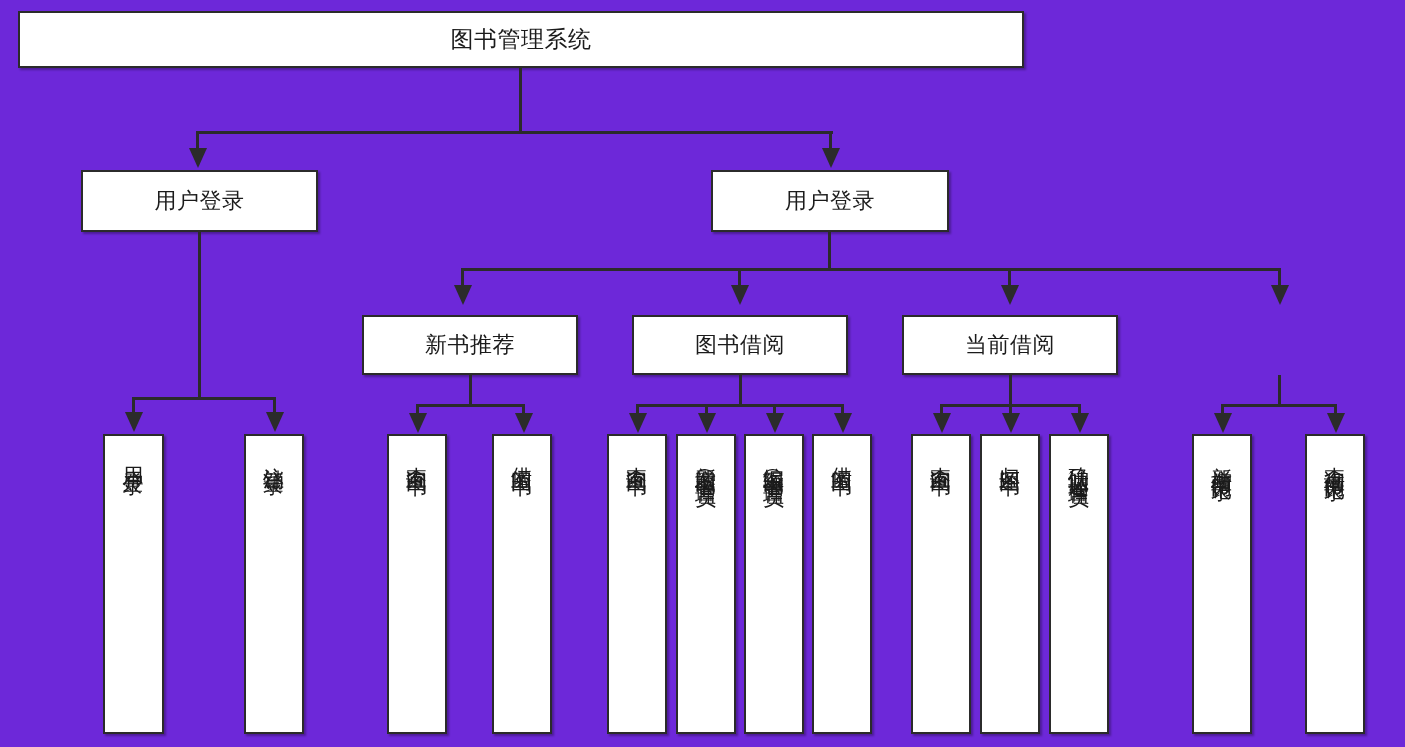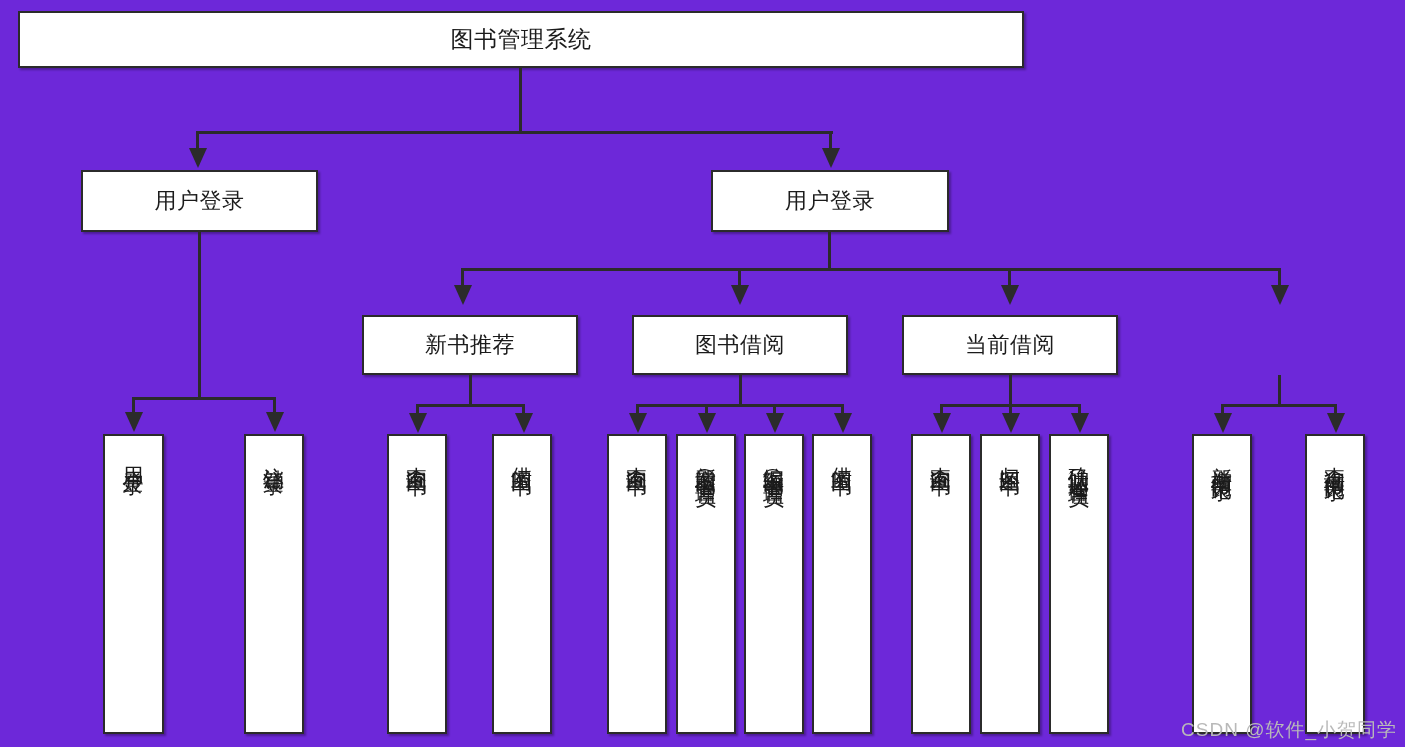--- a/index.html
+++ b/index.html
@@ -194,15 +194,14 @@
     <span class="label">确认归还（管理员）</span>
   </div>
 
   <div class="node vert" style="left:1192px; top:434px; width:60px; height:300px;">
     <span class="label">新增借阅记录</span>
   </div>
   <div class="node vert" style="left:1305px; top:434px; width:60px; height:300px;">
     <span class="label">查询借阅记录</span>
   </div>
 
-  <div id="watermark">CSDN @软件_小贺同学</div>
 
 </div>
 
 </body></html>

